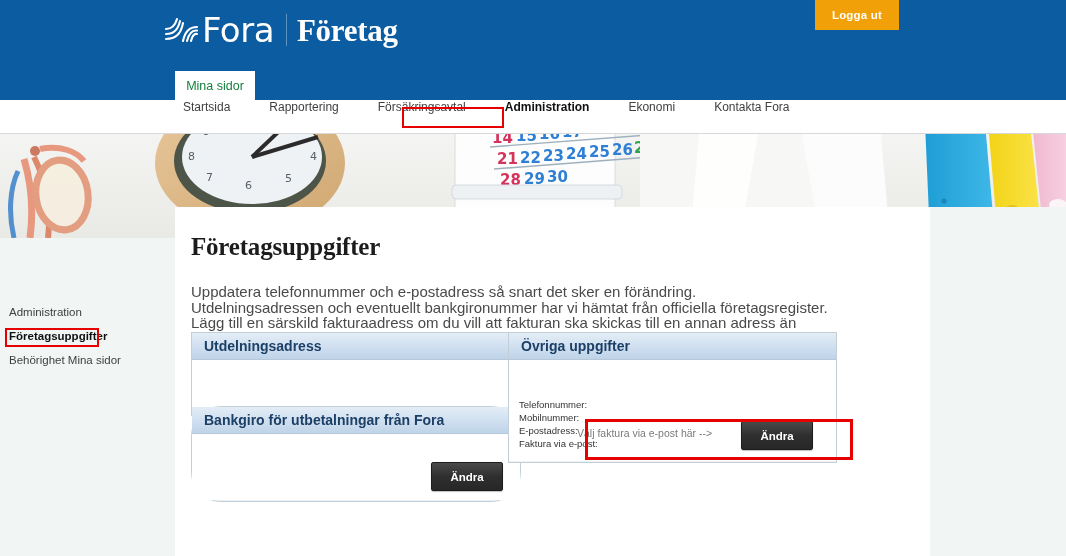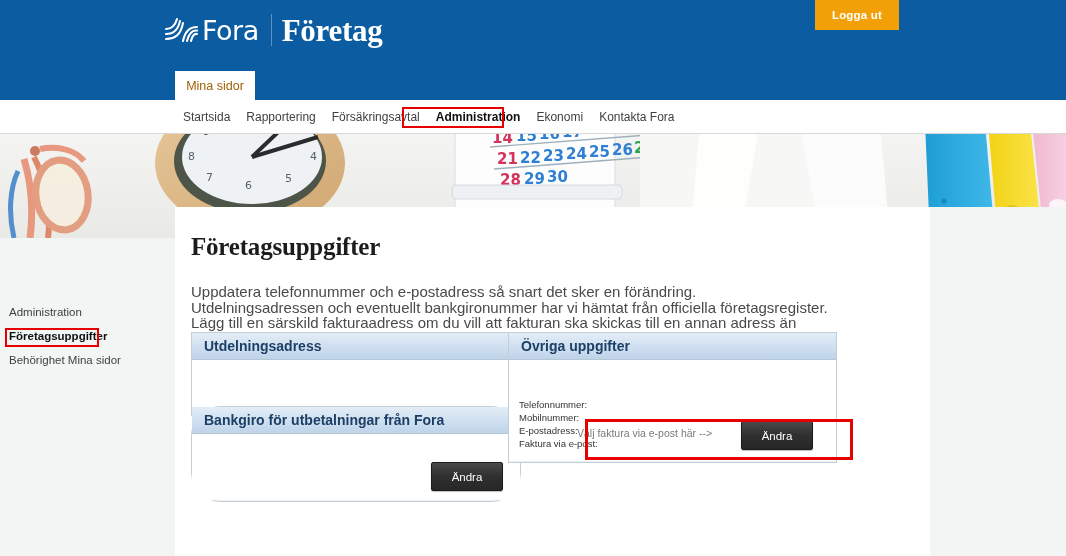--- a/index.html
+++ b/index.html
@@ -23,49 +23,49 @@
     font-size:11.5px;font-weight:bold;
     display:flex;align-items:center;justify-content:center;
     letter-spacing:.2px;cursor:pointer;border:0;
   }
   .logo-wrap{
     position:absolute;left:163px;top:10px;height:40px;
     display:flex;align-items:center;
   }
   .logo-mark{width:36px;height:30px;margin-right:3px;}
   .logo-fora{
-    color:#ffffff;font-size:27px;font-weight:400;
+    color:#ffffff;font-size:34px;font-weight:400;
     font-family:"DejaVu Sans", sans-serif;
     letter-spacing:-0.5px;line-height:1;
   }
   .logo-div{
     width:1px;height:32px;background:#5b93c2;margin:0 10px 0 12px;
   }
   .logo-foretag{
     color:#ffffff;font-size:31px;font-weight:bold;
     font-family:"Liberation Serif", serif;
     line-height:1;letter-spacing:-0.3px;
   }
 
   
   .tab-minasidor{
     position:absolute;left:175px;top:71px;width:80px;height:30px;
     background:#ffffff;
     display:flex;align-items:center;justify-content:center;
-    font-size:12.5px;color:#a16207;cursor:pointer;
+    font-size:12.5px;color:#15803d;cursor:pointer;
   }
 
   
   .navbar{
     position:absolute;left:0;top:100px;width:1066px;height:33px;
     background:#ffffff;border-bottom:1px solid #d8d8d8;
   }
   .navitems{
     position:absolute;left:183px;top:0;height:33px;
-    display:flex;align-items:center;gap:16px;
+    display:flex;align-items:flex-start;gap:39px;
   }
   .navitem{font-size:12px;color:#3f3f3f;cursor:pointer;white-space:nowrap;}
   .navitem.active{font-weight:bold;color:#111111;}
   .redbox-nav{
     position:absolute;left:402px;top:107px;width:102px;height:21px;
     border:2px solid #e60000;box-sizing:border-box;pointer-events:none;
   }
 
   
   .hero{
@@ -148,20 +148,21 @@
   .btn-andra{
     position:absolute;
     width:70px;height:27px;
     background:linear-gradient(to bottom,#4a4a4a 0%,#2f2f2f 50%,#272727 100%);
     border:1px solid #1c1c1c;
     border-radius:2px;
     color:#ffffff;font-size:11.5px;
     display:flex;align-items:center;justify-content:center;
     cursor:pointer;
     box-shadow:0 1px 1px rgba(0,0,0,.25);
+    font-weight:bold;
   }
   #btn-bankgiro{left:239px;top:28px;}
   #btn-ovriga{left:232px;top:61px;}
 
   .hint-text{
     position:absolute;left:68px;top:67px;
     font-size:10.5px;color:#7a7a7a;white-space:nowrap;
   }
 
   .redbox-ovriga{

